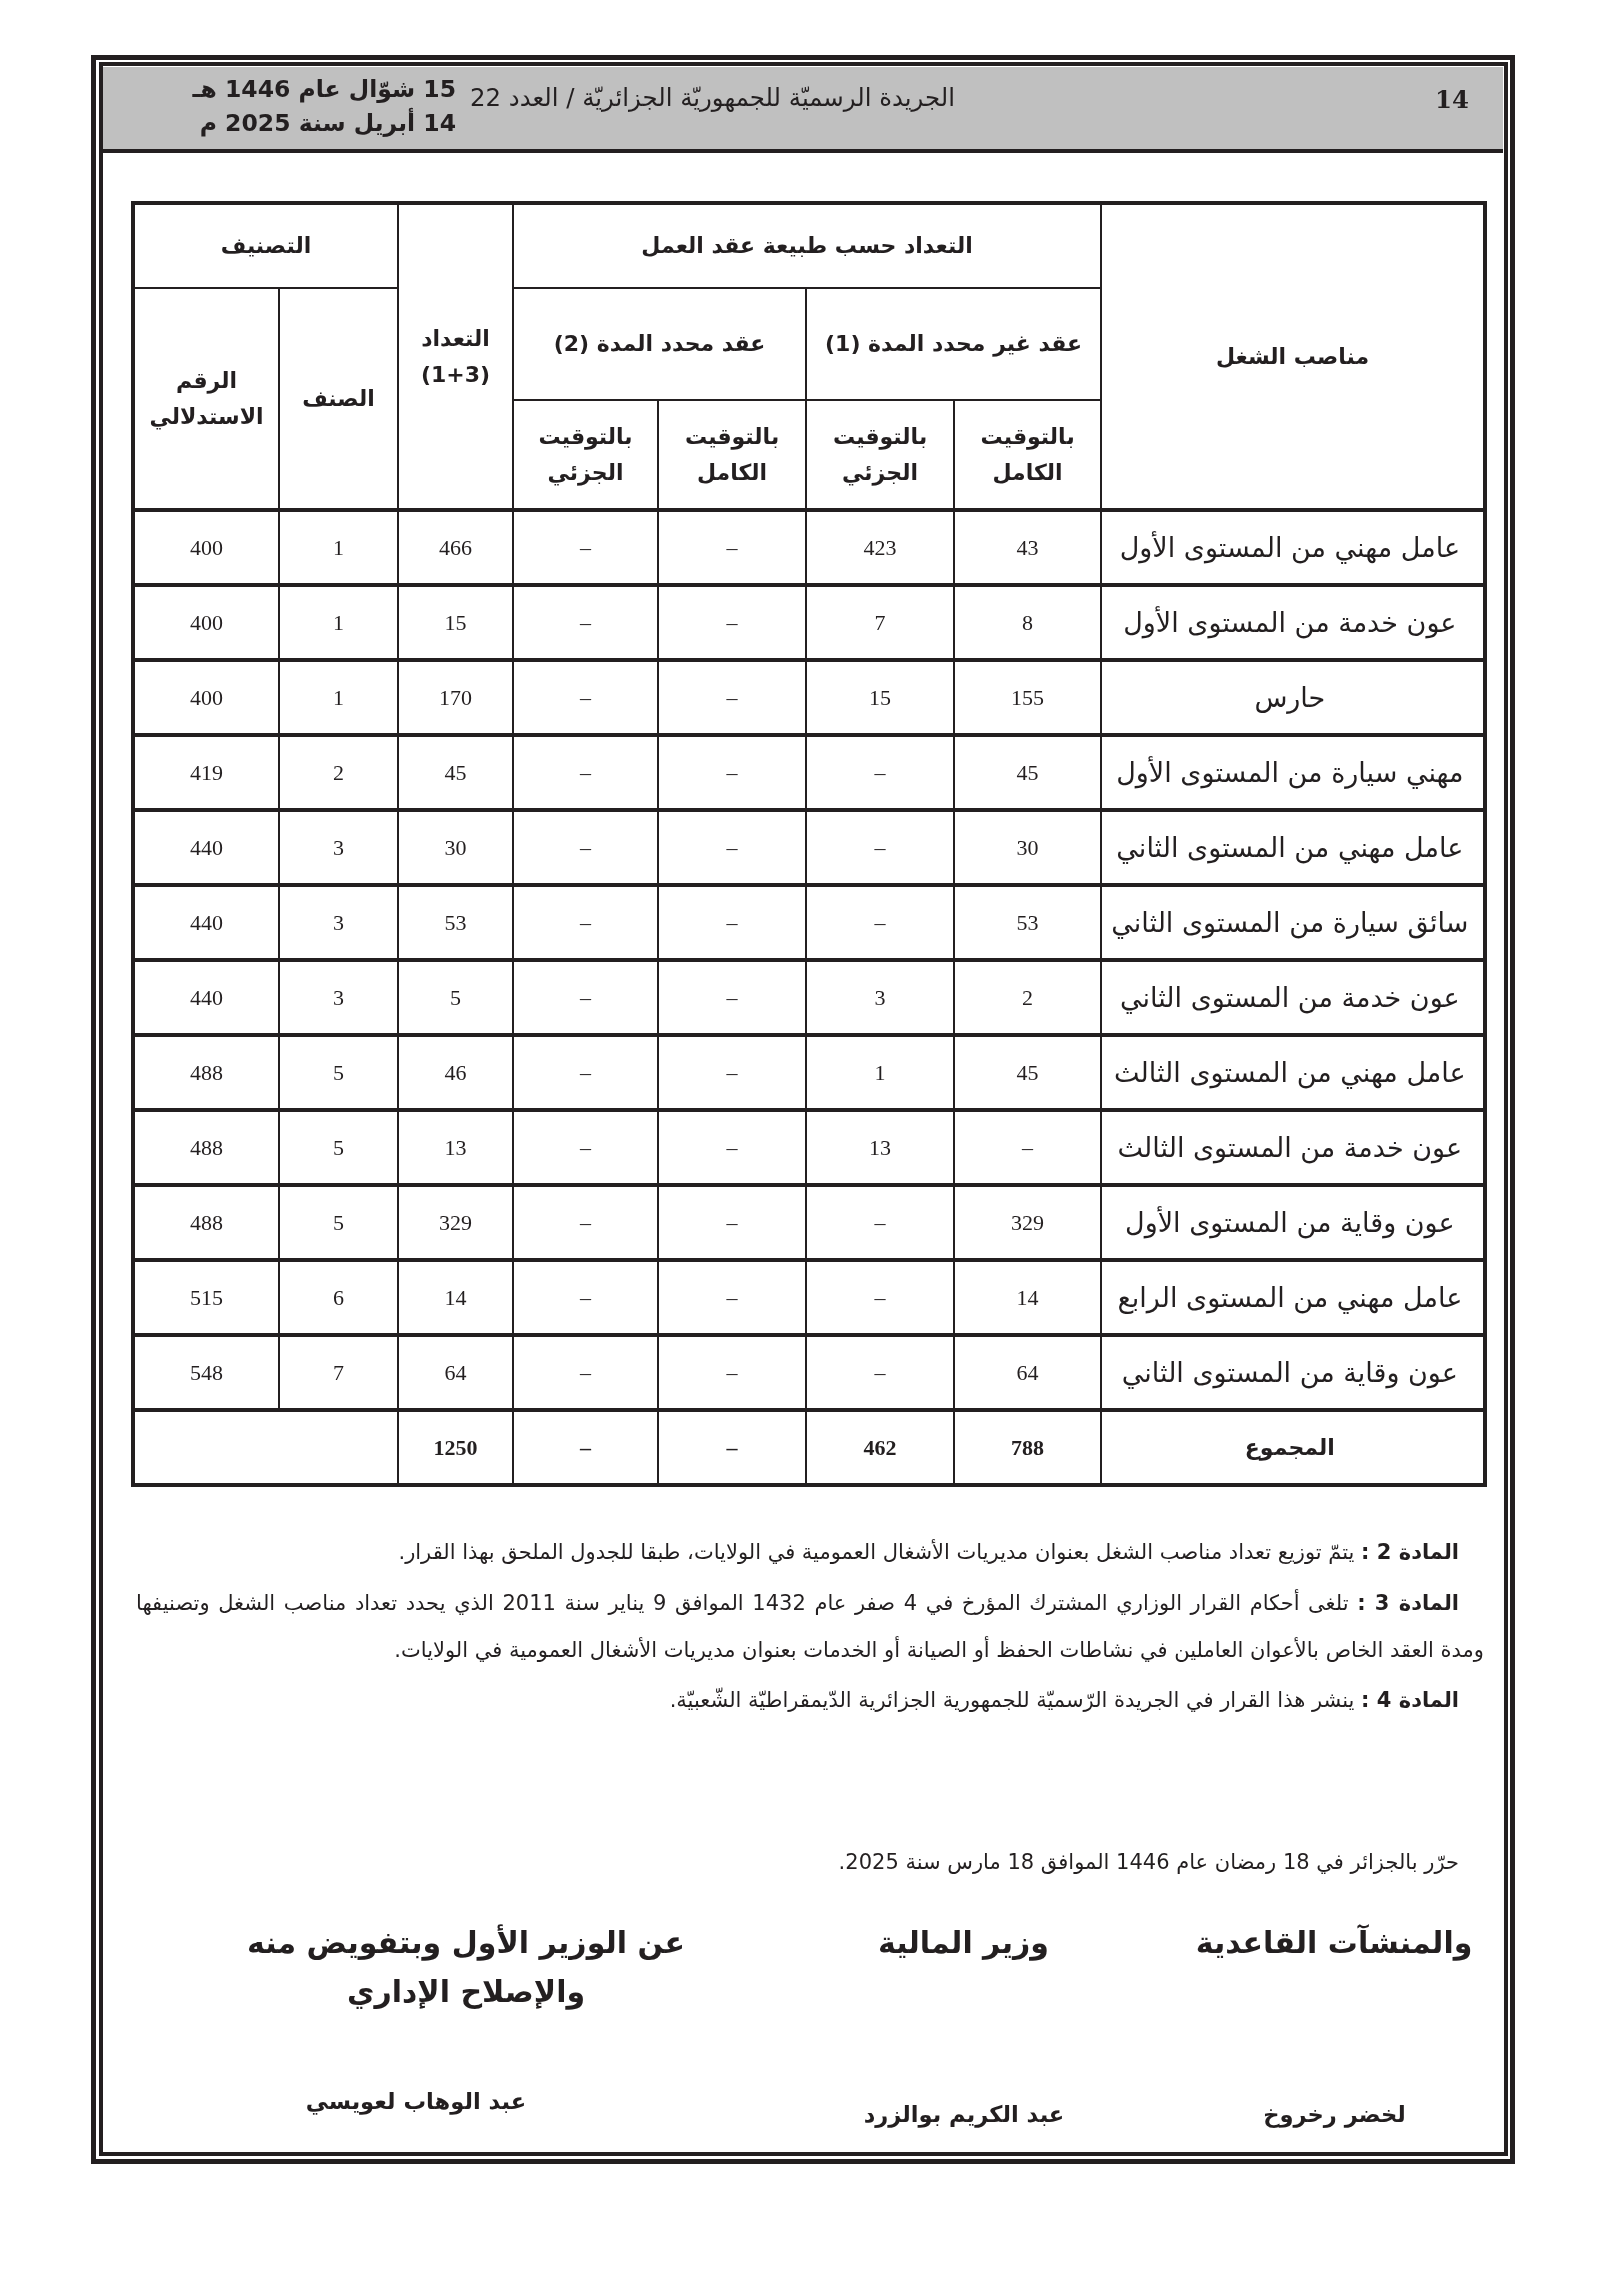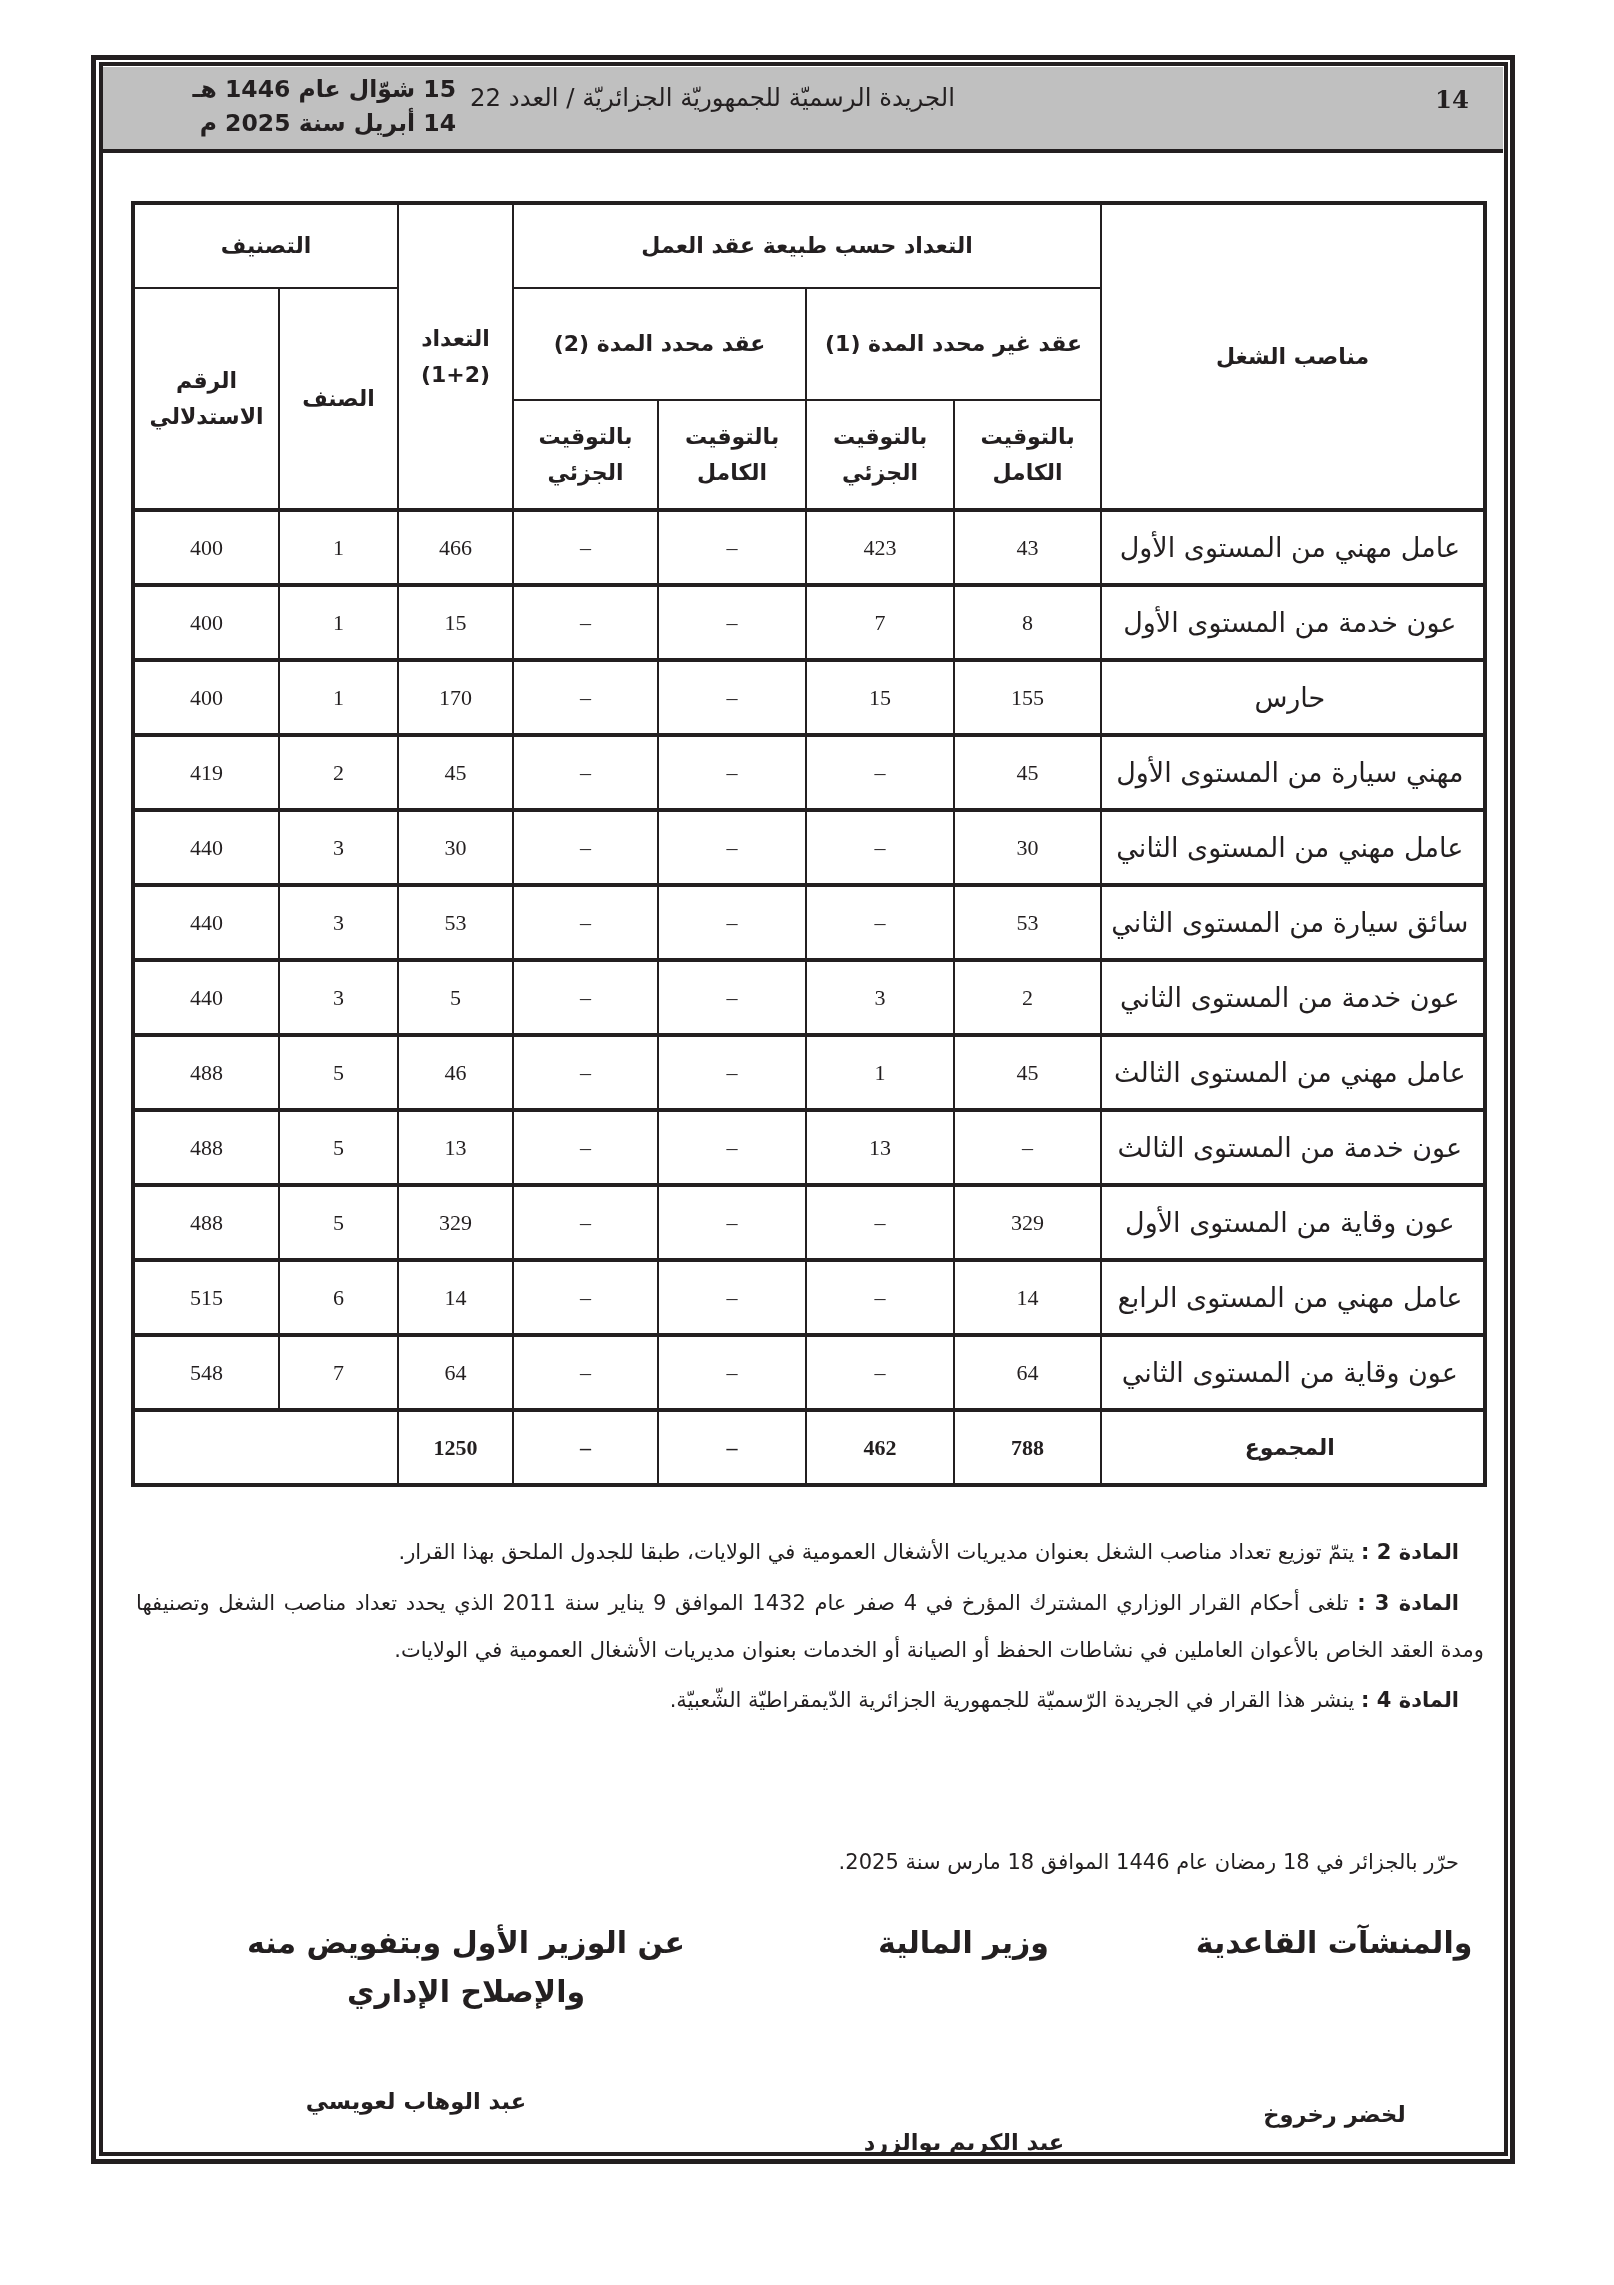--- a/index.html
+++ b/index.html
@@ -65,21 +65,21 @@
       <col style="width:148px">
       <col style="width:145px">
       <col style="width:115px">
       <col style="width:119px">
       <col style="width:146px">
   </colgroup>
   <tbody>
       <tr class="h1">
     <th rowspan="3" class="hbottom-cell" style="border-bottom:4.5px solid #231f20">مناصب الشغل</th>
     <th colspan="4">التعداد حسب طبيعة عقد العمل</th>
-    <th rowspan="3" style="border-bottom:4.5px solid #231f20">التعداد (2+1)</th>
+    <th rowspan="3" style="border-bottom:4.5px solid #231f20">التعداد (3+1)</th>
     <th colspan="2">التصنيف</th>
   </tr>
   <tr class="h2">
     <th colspan="2">عقد غير محدد المدة (1)</th>
     <th colspan="2">عقد محدد المدة (2)</th>
     <th rowspan="2" style="border-bottom:4.5px solid #231f20">الصنف</th>
     <th rowspan="2" style="border-bottom:4.5px solid #231f20">الرقم الاستدلالي</th>
   </tr>
   <tr class="h3 hbottom">
     <th>بالتوقيت الكامل</th>
@@ -232,20 +232,20 @@
 <div class="signed" style="top:1850px; padding-right:25px;">حرّر بالجزائر في 18 رمضان عام 1446 الموافق 18 مارس سنة 2025.</div>
 
 <div class="sig-col" style="right:118px; top:1918px; width:326px;">
   <div>والمنشآت القاعدية</div>
 </div>
 <div class="sig-name" style="right:136px; top:2101px; width:289px;">لخضر رخروخ</div>
 
 <div class="sig-col" style="right:507px; top:1918px; width:289px;">
   <div>وزير المالية</div>
 </div>
-<div class="sig-name" style="right:488px; top:2101px; width:326px;margin-top:28px;">عبد الكريم بوالزرد</div>
+<div class="sig-name" style="right:488px; top:2101px; width:326px;">عبد الكريم بوالزرد</div>
 
 <div class="sig-col" style="left:136px; top:1918px; width:660px;">
   <div>عن الوزير الأول وبتفويض منه</div>
   <div>والإصلاح الإداري</div>
 </div>
 <div class="sig-name" style="left:208px; top:2088px; width:416px;">عبد الوهاب لعويسي</div>
 
 
 </body></html>

